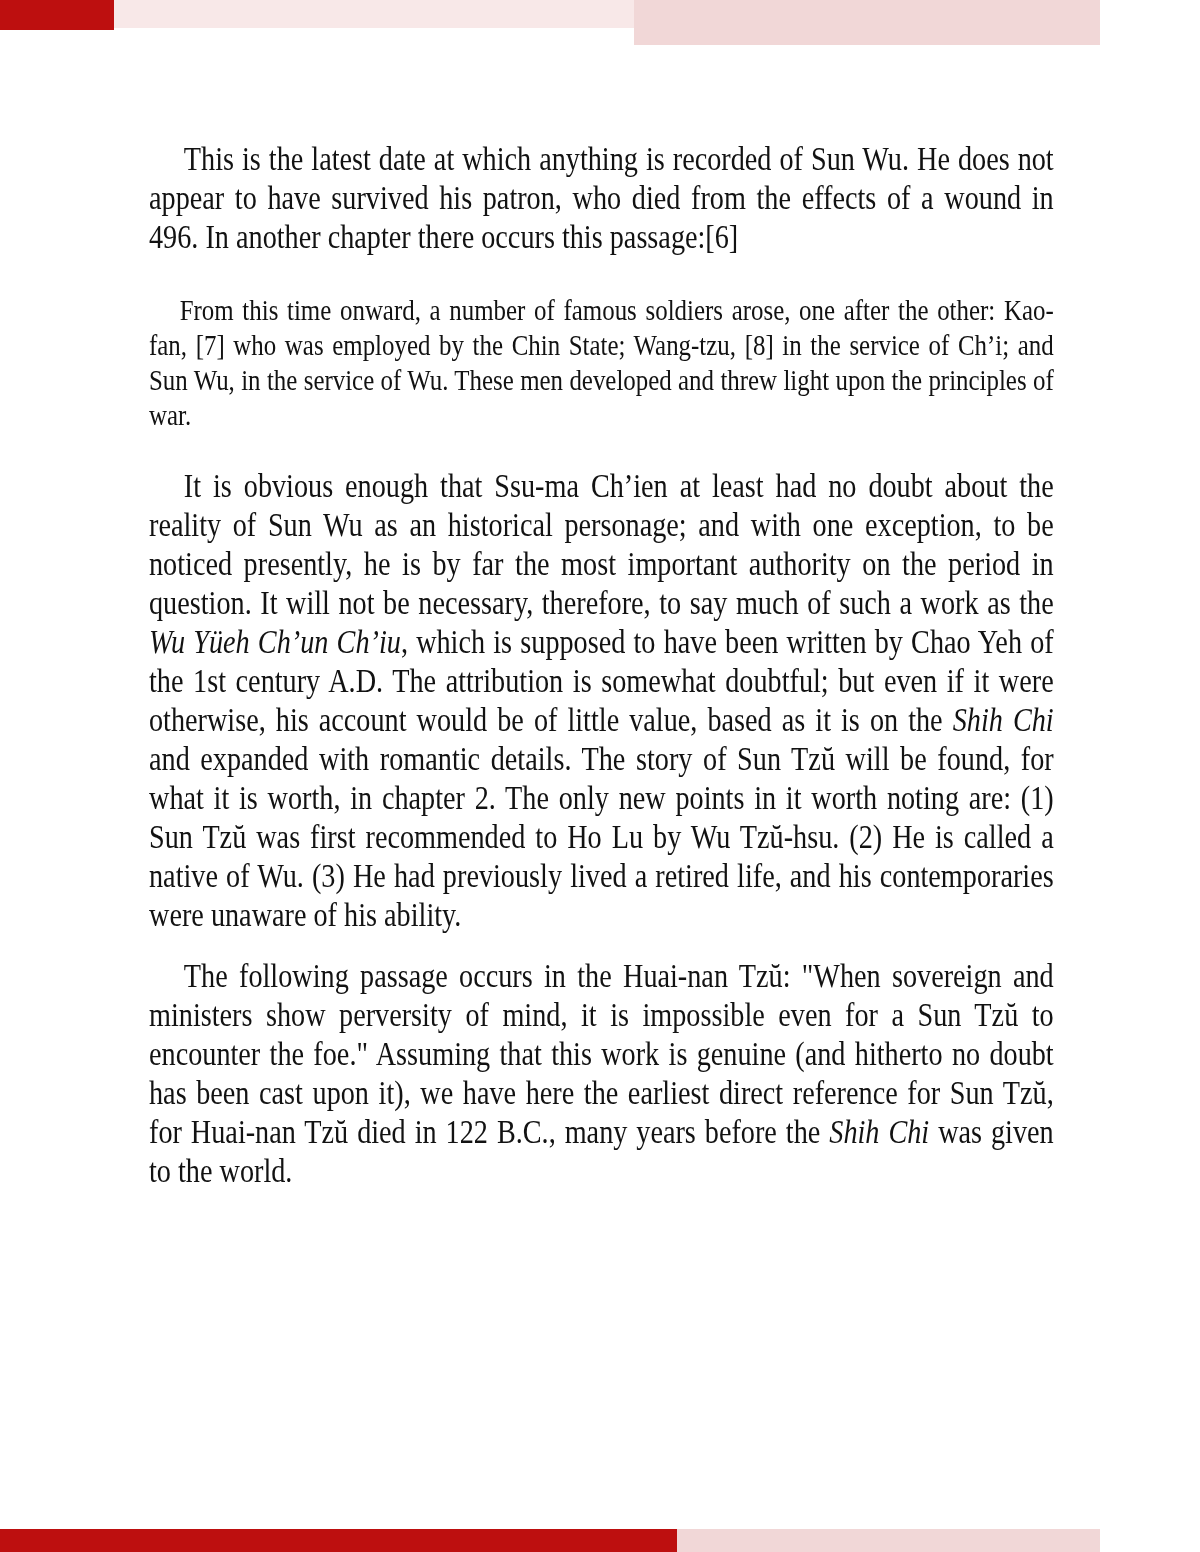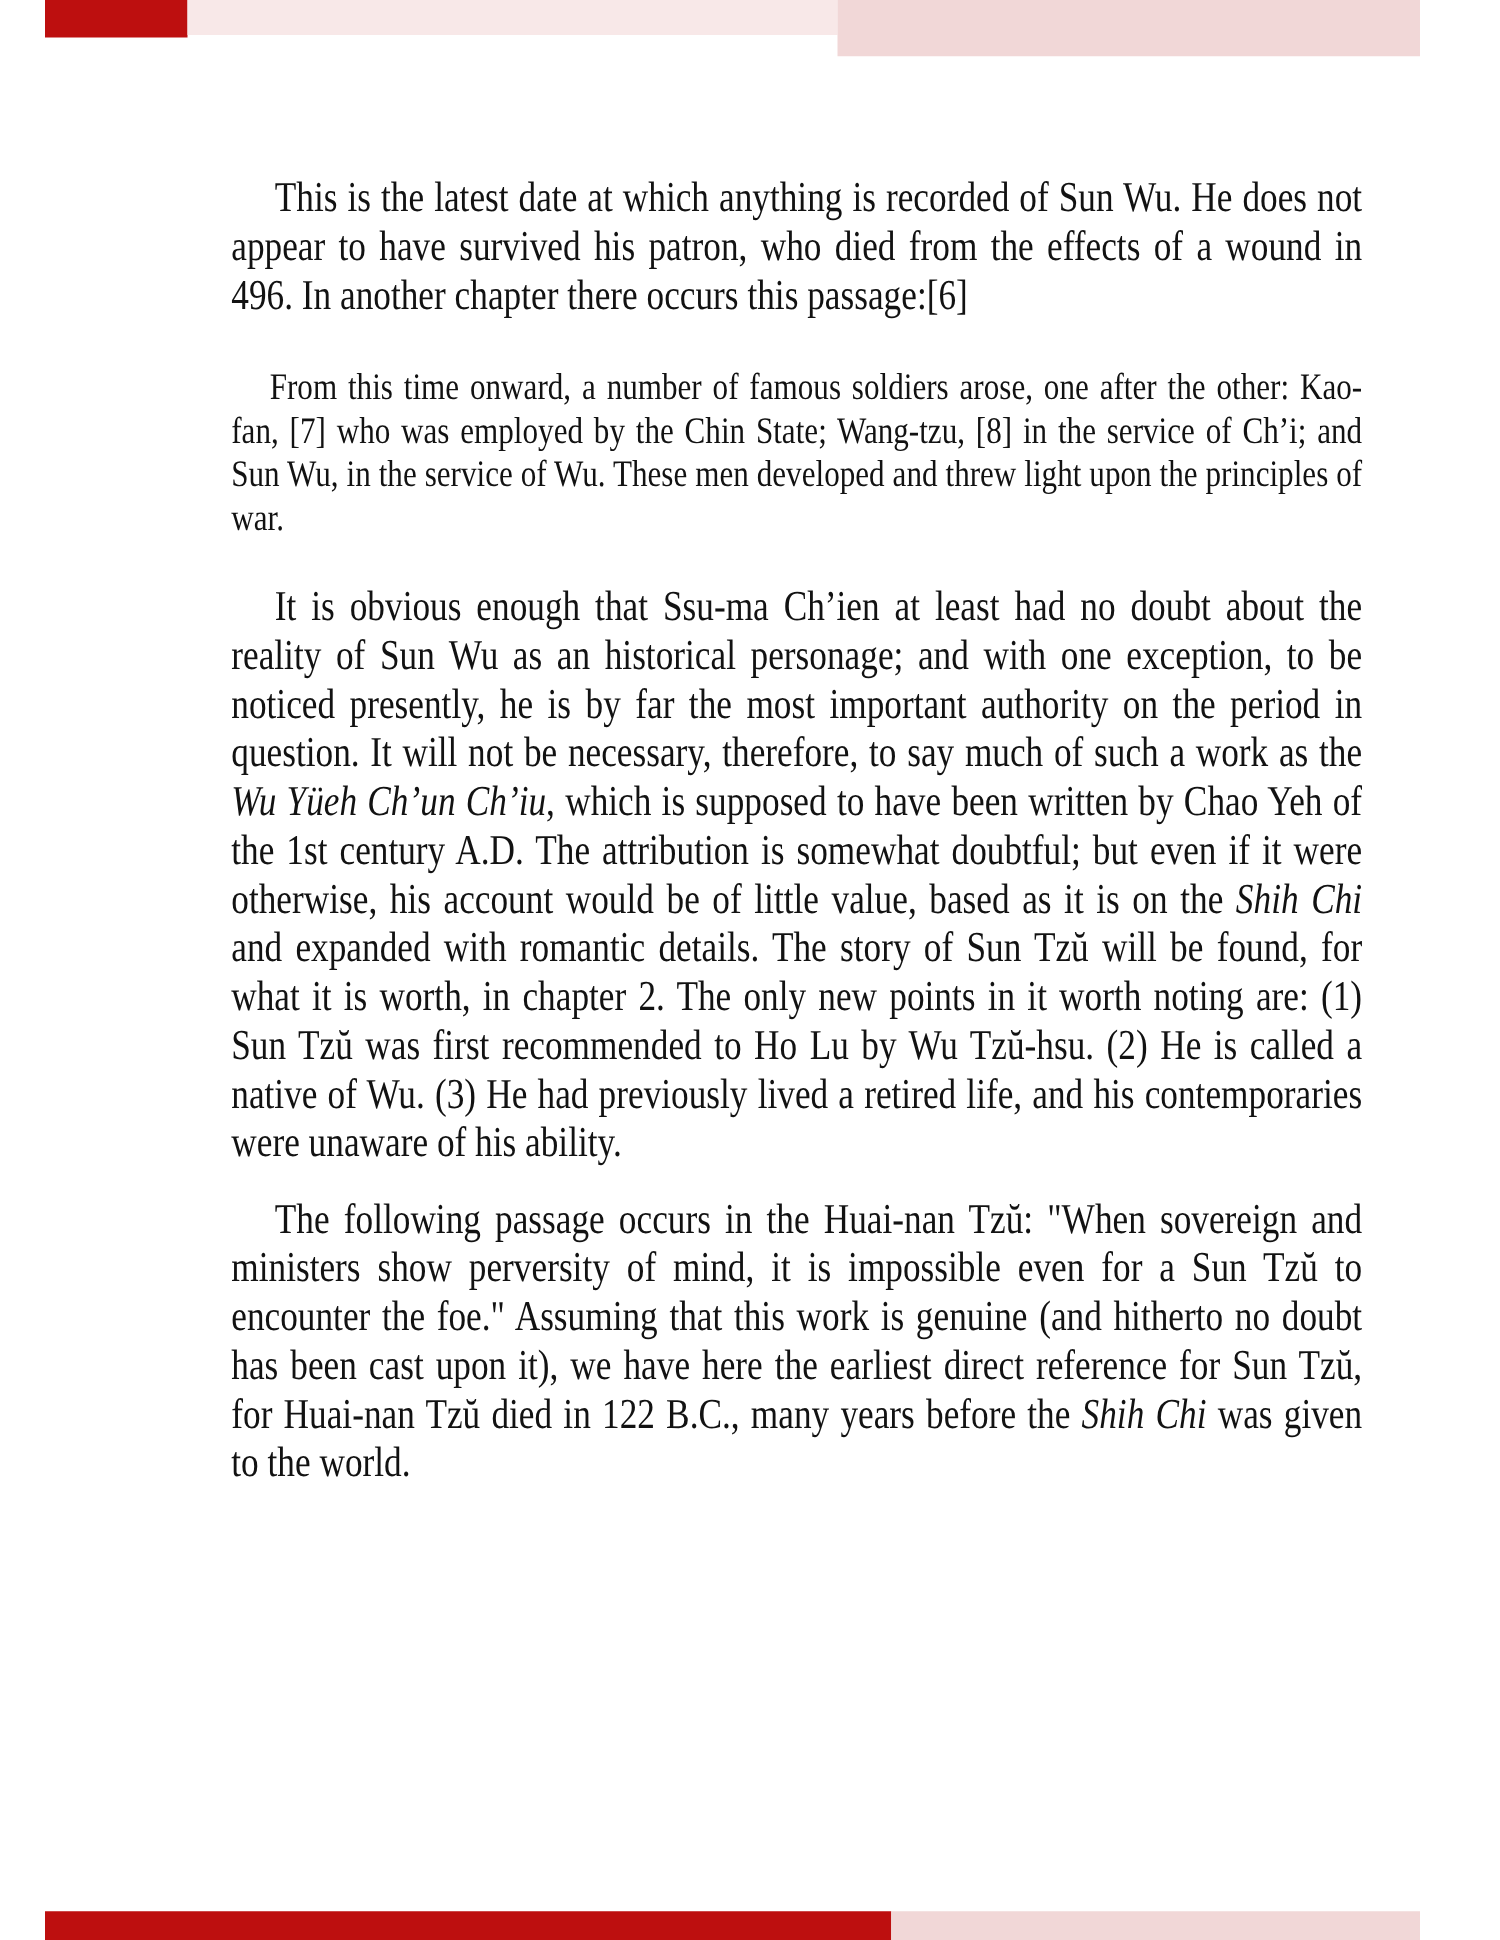--- a/index.html
+++ b/index.html
@@ -6,21 +6,20 @@
     margin: 0;
     padding: 0;
     background: #ffffff;
   }
   .page {
     position: relative;
     width: 1100px;
     height: 1552px;
     background: #ffffff;
     overflow: hidden;
-    margin-left: 36px;
   }
   .mask { position: absolute; }
   .m-tl { left: 0;      top: 0;       width: 114px;  height: 30px; }
   .m-tm { left: 114px;  top: 0;       width: 520px;  height: 28px; }
   .m-tr { left: 634px;  top: 0;       width: 566px;  height: 45px; }
   .m-bl { left: 0;      top: 1529px;  width: 677px;  height: 23px; }
   .m-br { left: 677px;  top: 1529px;  width: 523px;  height: 23px; }
 
   .content {
     position: absolute;

